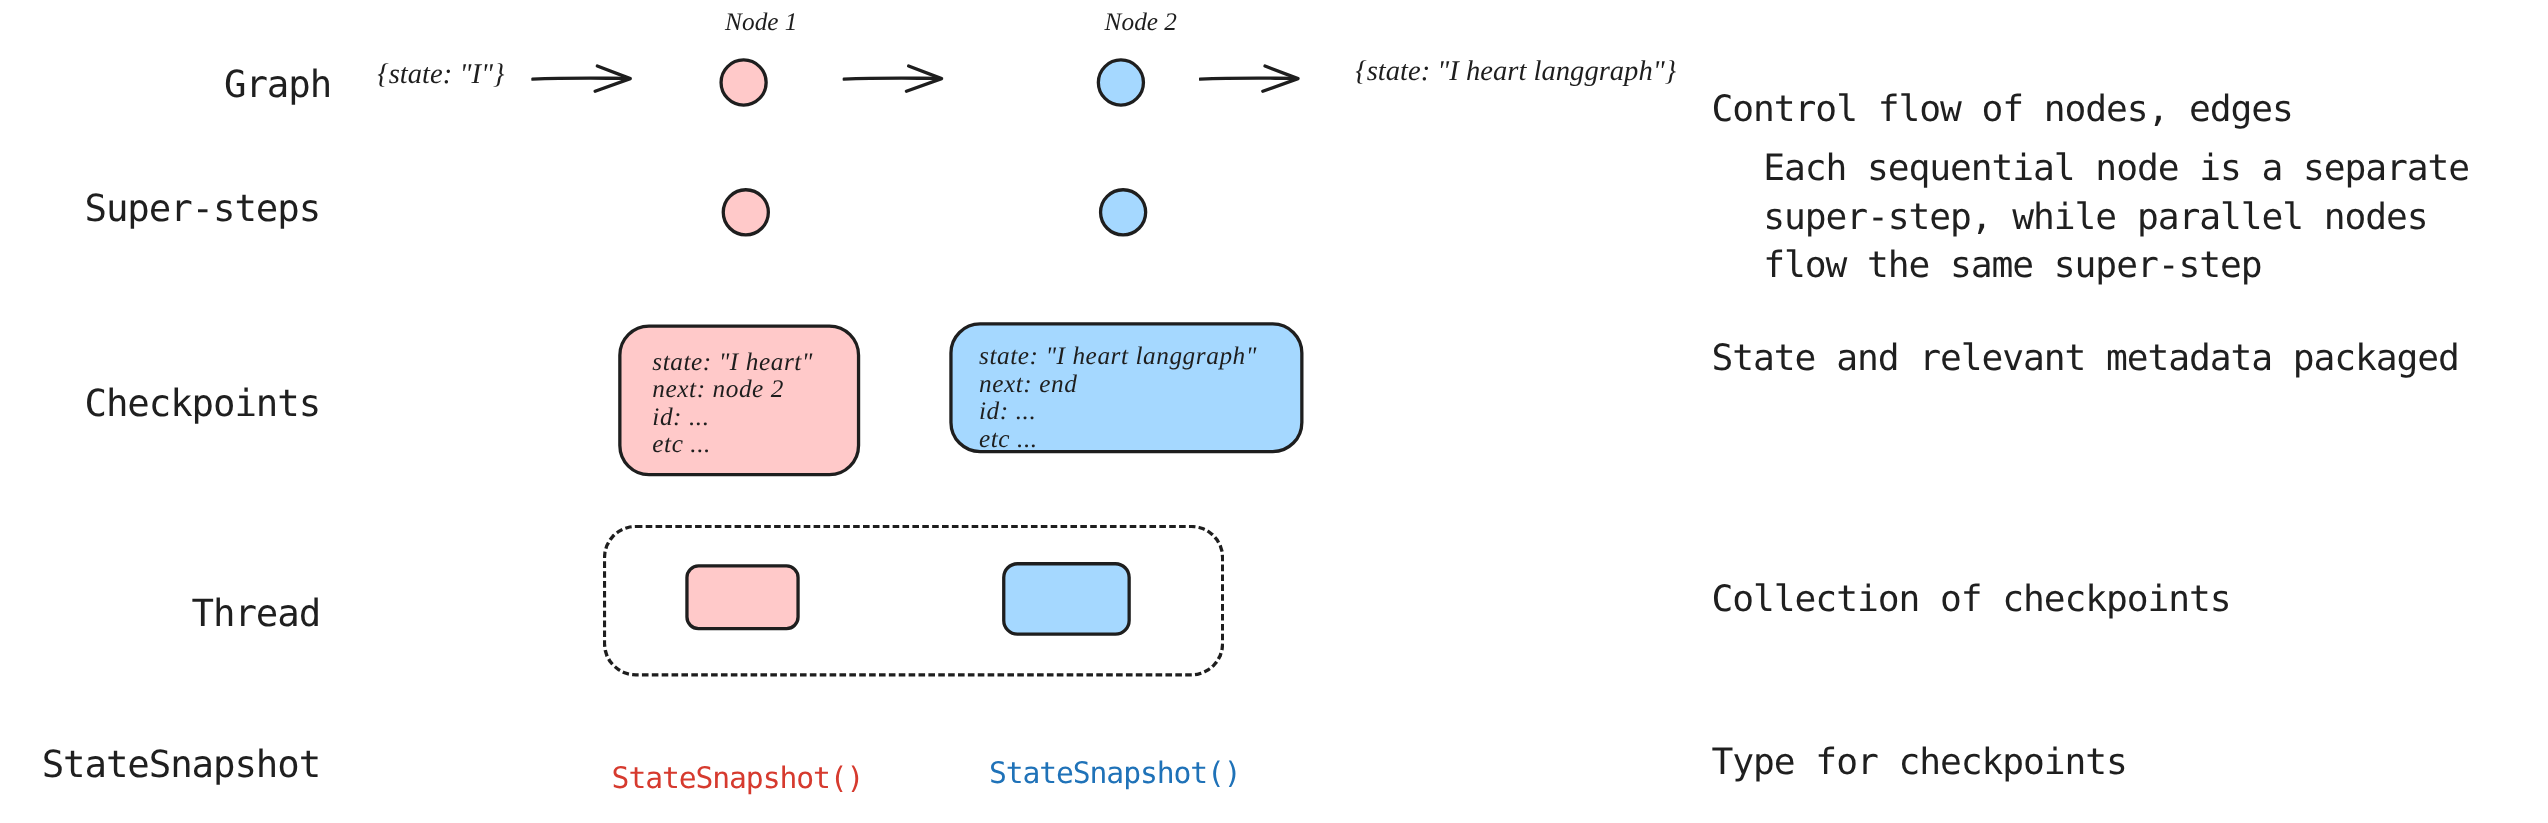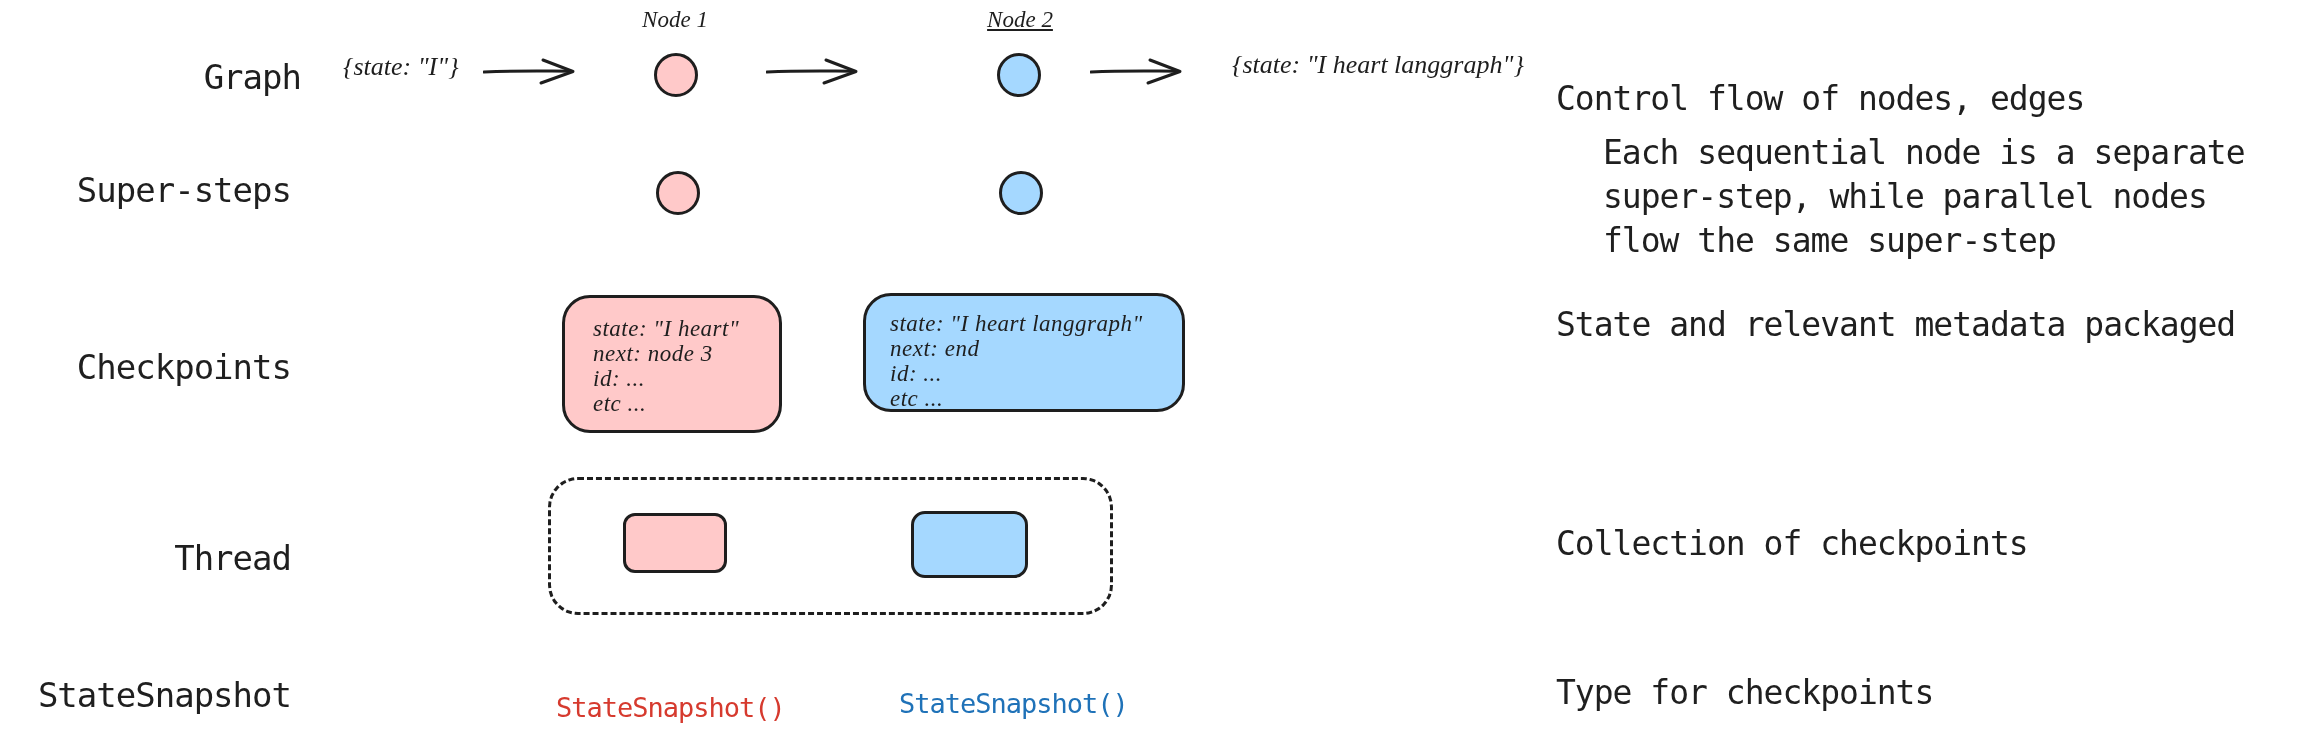--- a/index.html
+++ b/index.html
@@ -30,21 +30,21 @@
     color:var(--text,#1f1f1f);
   }
   
   .hand{
     font-family:cursive;
     font-style:italic;
     color:var(--ink,#1e1e1e);
     white-space:nowrap;
   }
   .state-text{font-size:26px;line-height:34px;}
-  .node-label{font-size:23px;line-height:28px;text-align:center;width:100px;}
+  .node-label{font-size:23px;line-height:28px;text-align:right;width:100px;}
   
   .node-circle{
     width:44px;height:44px;border-radius:50%;
     border:3.5px solid var(--ink,#1e1e1e);
     box-sizing:border-box;
   }
   .fill-pink{background:var(--pink-fill,#ffc9c9);}
   .fill-blue{background:var(--blue-fill,#a5d8ff);}
   
   .checkpoint-box{
@@ -104,36 +104,36 @@
   </svg>
 
   <div class="abs hand node-label" style="left:625px;top:6px;">Node 1</div>
   <div class="abs node-circle fill-pink" style="left:654px;top:53px;"></div>
 
   <svg class="abs arrow-svg" style="left:766px;top:56px;" width="100" height="30" viewBox="0 0 100 30">
     <path d="M1,16 C35,14.5 62,15.2 88,15.2"></path>
     <path d="M60,4 L90,15.5 L58,27"></path>
   </svg>
 
-  <div class="abs hand node-label" style="left:970px;top:6px;text-decoration:underline;">Node 2</div>
+  <div class="abs hand node-label" style="left:970px;top:6px;">Node 2</div>
   <div class="abs node-circle fill-blue" style="left:997px;top:53px;"></div>
 
   <svg class="abs arrow-svg" style="left:1090px;top:56px;" width="100" height="30" viewBox="0 0 100 30">
     <path d="M1,16 C35,14.5 62,15.2 88,15.2"></path>
     <path d="M60,4 L90,15.5 L58,27"></path>
   </svg>
 
   <div class="abs hand state-text" style="left:1232px;top:48px;">{state: "I heart langgraph"}</div>
 
   <div class="abs node-circle fill-pink" style="left:656px;top:171px;"></div>
   <div class="abs node-circle fill-blue" style="left:999px;top:171px;"></div>
 
   <div class="abs checkpoint-box fill-pink cp-pink-text" style="left:562px;top:295px;width:220px;height:138px;">
     <div class="hand line">state: "I heart"</div>
-    <div class="hand line">next: node 3</div>
+    <div class="hand line">next: node 2</div>
     <div class="hand line">id: ...</div>
     <div class="hand line">etc ...</div>
   </div>
 
   <div class="abs checkpoint-box fill-blue cp-blue-text" style="left:863px;top:293px;width:322px;height:119px;">
     <div class="hand line">state: "I heart langgraph"</div>
     <div class="hand line">next: end</div>
     <div class="hand line">id: ...</div>
     <div class="hand line">etc ...</div>
   </div>

